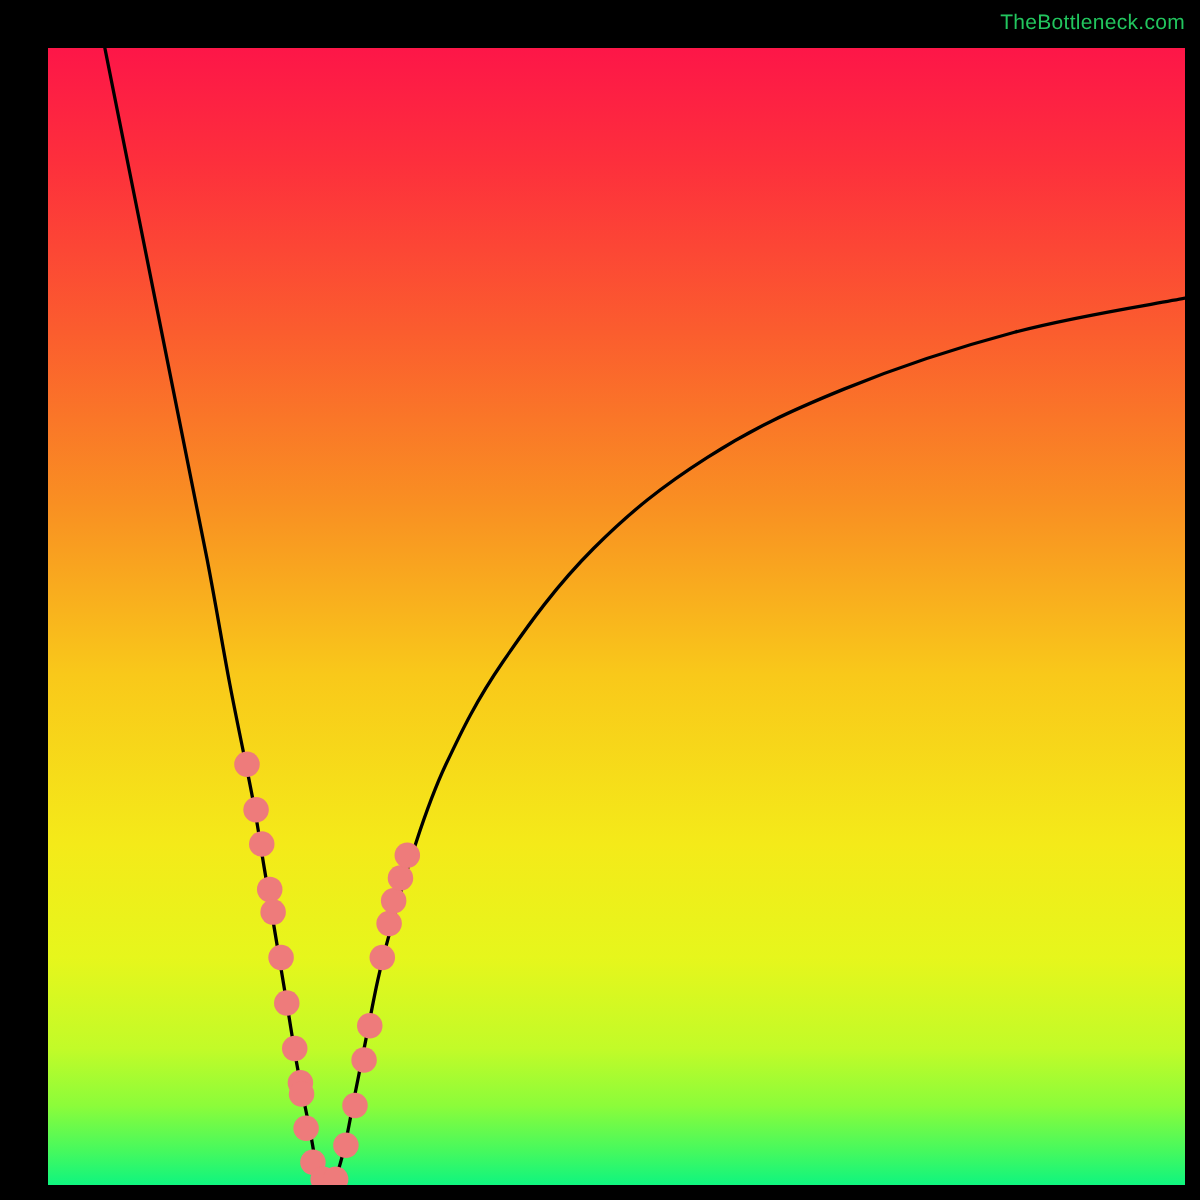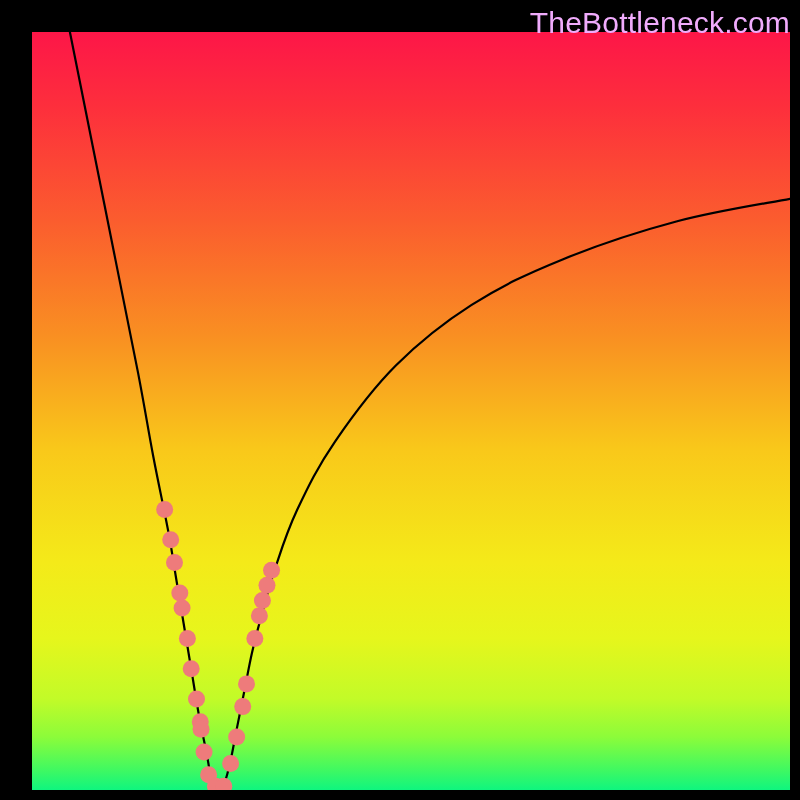--- a/index.html
+++ b/index.html
@@ -39,22 +39,22 @@
     left: 0;
     top: 0;
     width: 758px;
     height: 758px;
     overflow: visible;
   }
   .watermark {
     position: absolute;
     top: 6px;
     right: 10px;
-    color: #f0abfc;
-    font-size: 30px;
+    color: #22c55e;
+    font-size: 14px;
     font-weight: 500;
     letter-spacing: 0.2px;
     user-select: none;
   }
 </style>
 </head>
 <body>
 
 <div class="frame">
 

